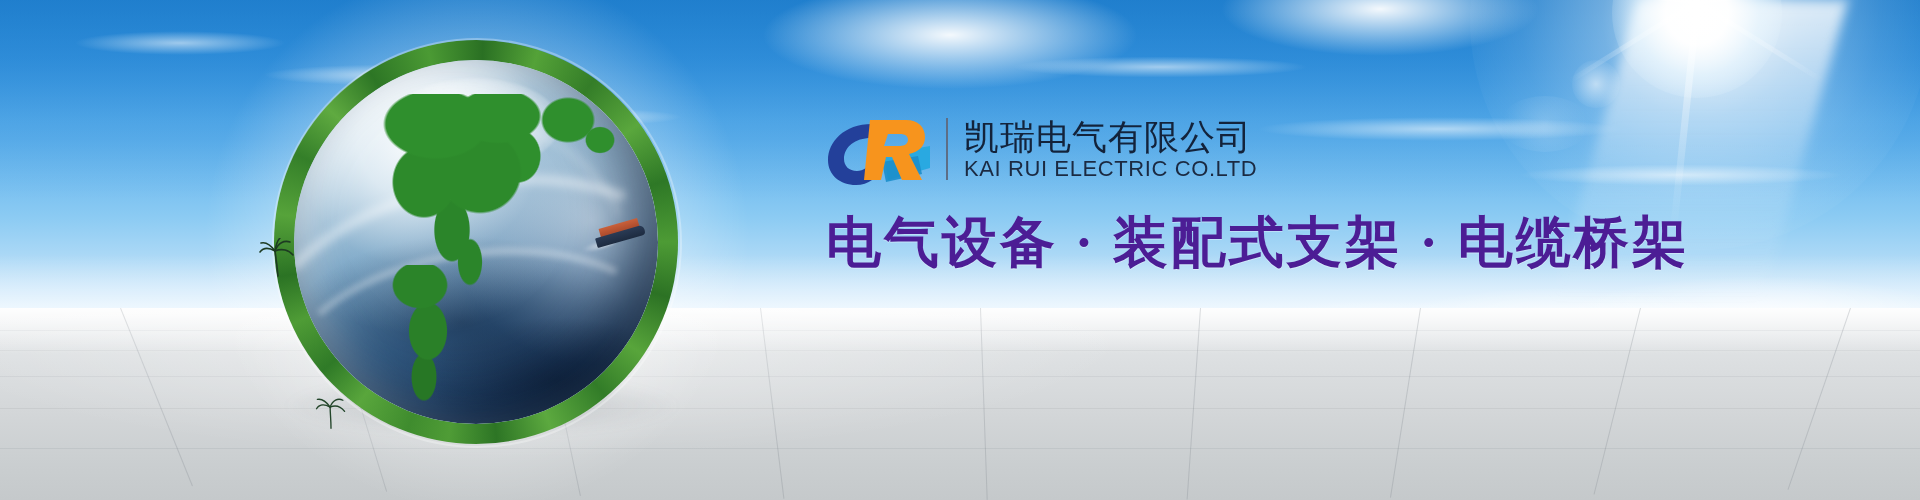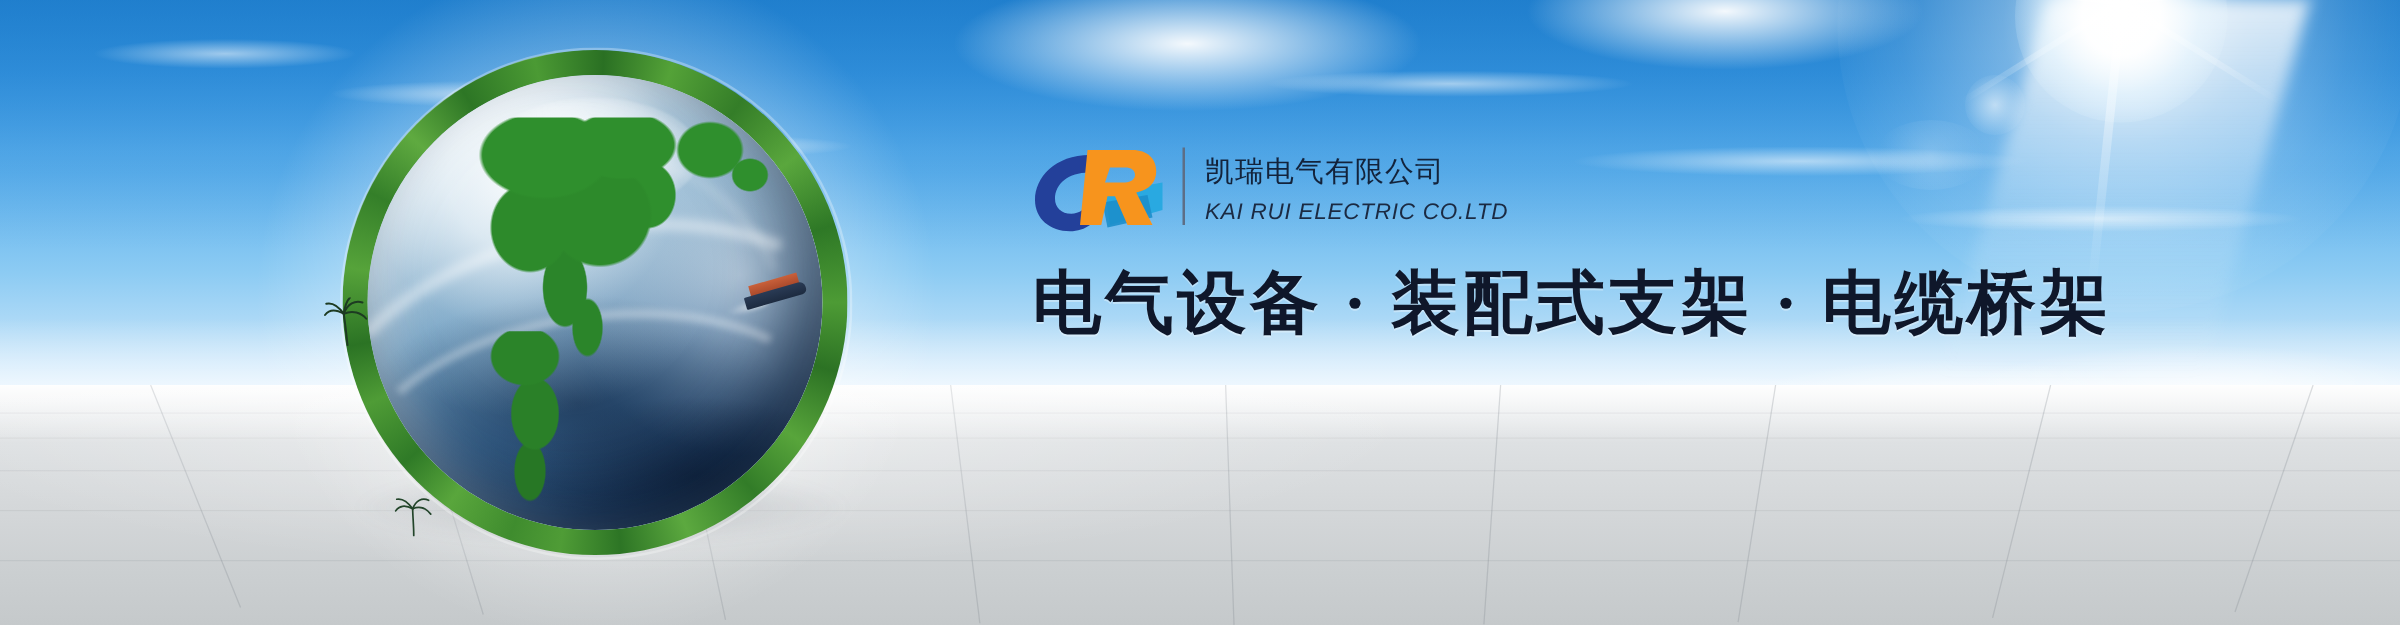--- a/index.html
+++ b/index.html
@@ -303,42 +303,41 @@
     background: #5d6e86;
     margin: 0 16px 0 8px;
     flex: 0 0 2px;
   }
   .brand-text {
     display: flex;
     flex-direction: column;
     justify-content: center;
   }
   .brand-cn {
-    font-size: 23px;
+    font-size: 35px;
     line-height: 40px;
     letter-spacing: 1px;
     color: #13233b;
     font-weight: 400;
     white-space: nowrap;
   }
   .brand-en {
-    font-size: 18px;
+    font-size: 22px;
     line-height: 24px;
     letter-spacing: .6px;
     color: #1b2a42;
     white-space: nowrap;
-    font-style: italic;
   }
   .slogan {
     margin-top: 22px;
     font-family: "Liberation Serif", "DejaVu Serif", serif;
     font-size: 55px;
     line-height: 66px;
     letter-spacing: 3px;
-    color: #0f172a;
+    color: #4c1d95;
     font-weight: 700;
     white-space: nowrap;
     text-shadow: 0 1px 0 rgba(255,255,255,.35);
   }
   .award-bar {
     margin-top: 22px;
     display: inline-block;
     background: #0b4099;
     color: #ffffff;
     font-size: 25px;

